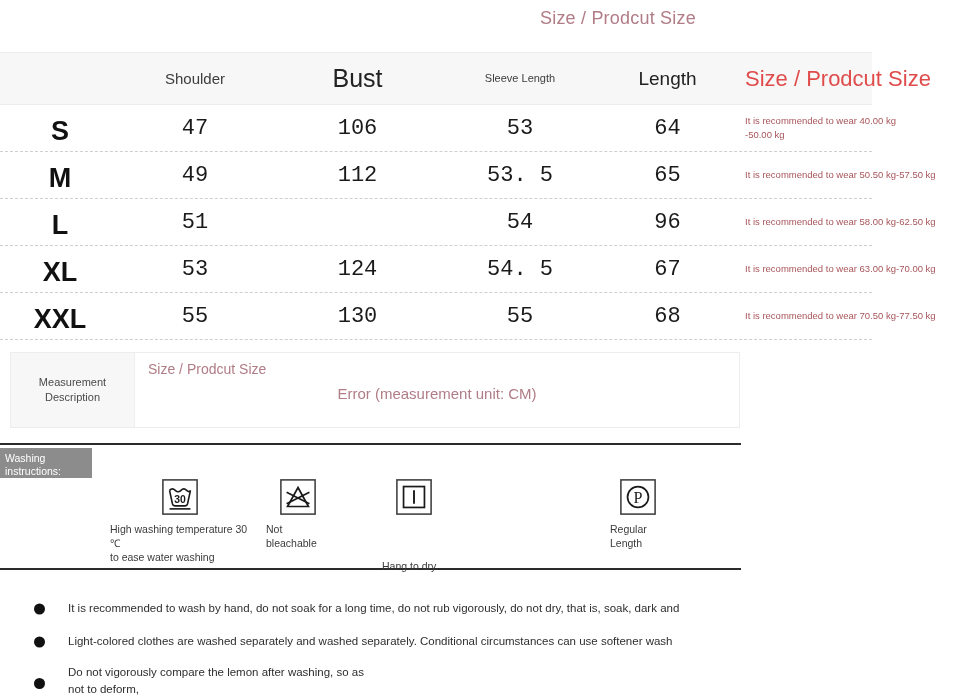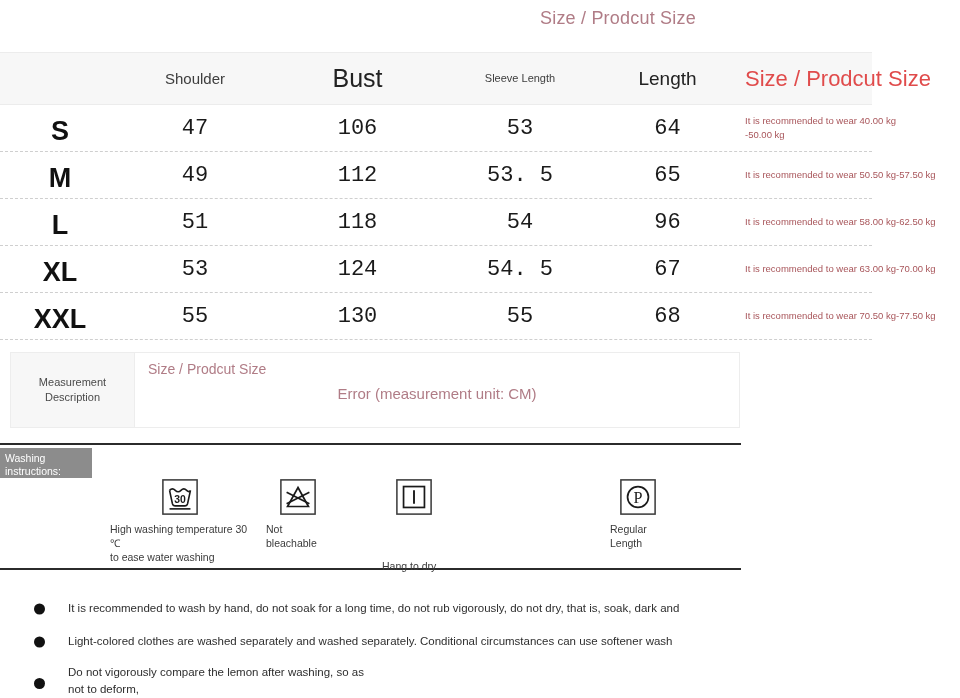--- a/index.html
+++ b/index.html
@@ -302,23 +302,20 @@
       </div>
   </div>
 
   <div class="size-row">
     <div class="cell c-size">
         <span class="v-size">L</span>
       </div>
     <div class="cell c-shoul">
         <span class="v-num">51</span>
       </div>
-    <div class="cell c-bust">
-        <span class="v-num">118</span>
-      </div>
     <div class="cell c-sleeve">
         <span class="v-num">54</span>
       </div>
     <div class="cell c-len">
         <span class="v-num">96</span>
       </div>
     <div class="cell c-rec">
         <span class="v-rec">It is recommended to wear 58.00 kg-62.50 kg</span>
       </div>
   </div>

